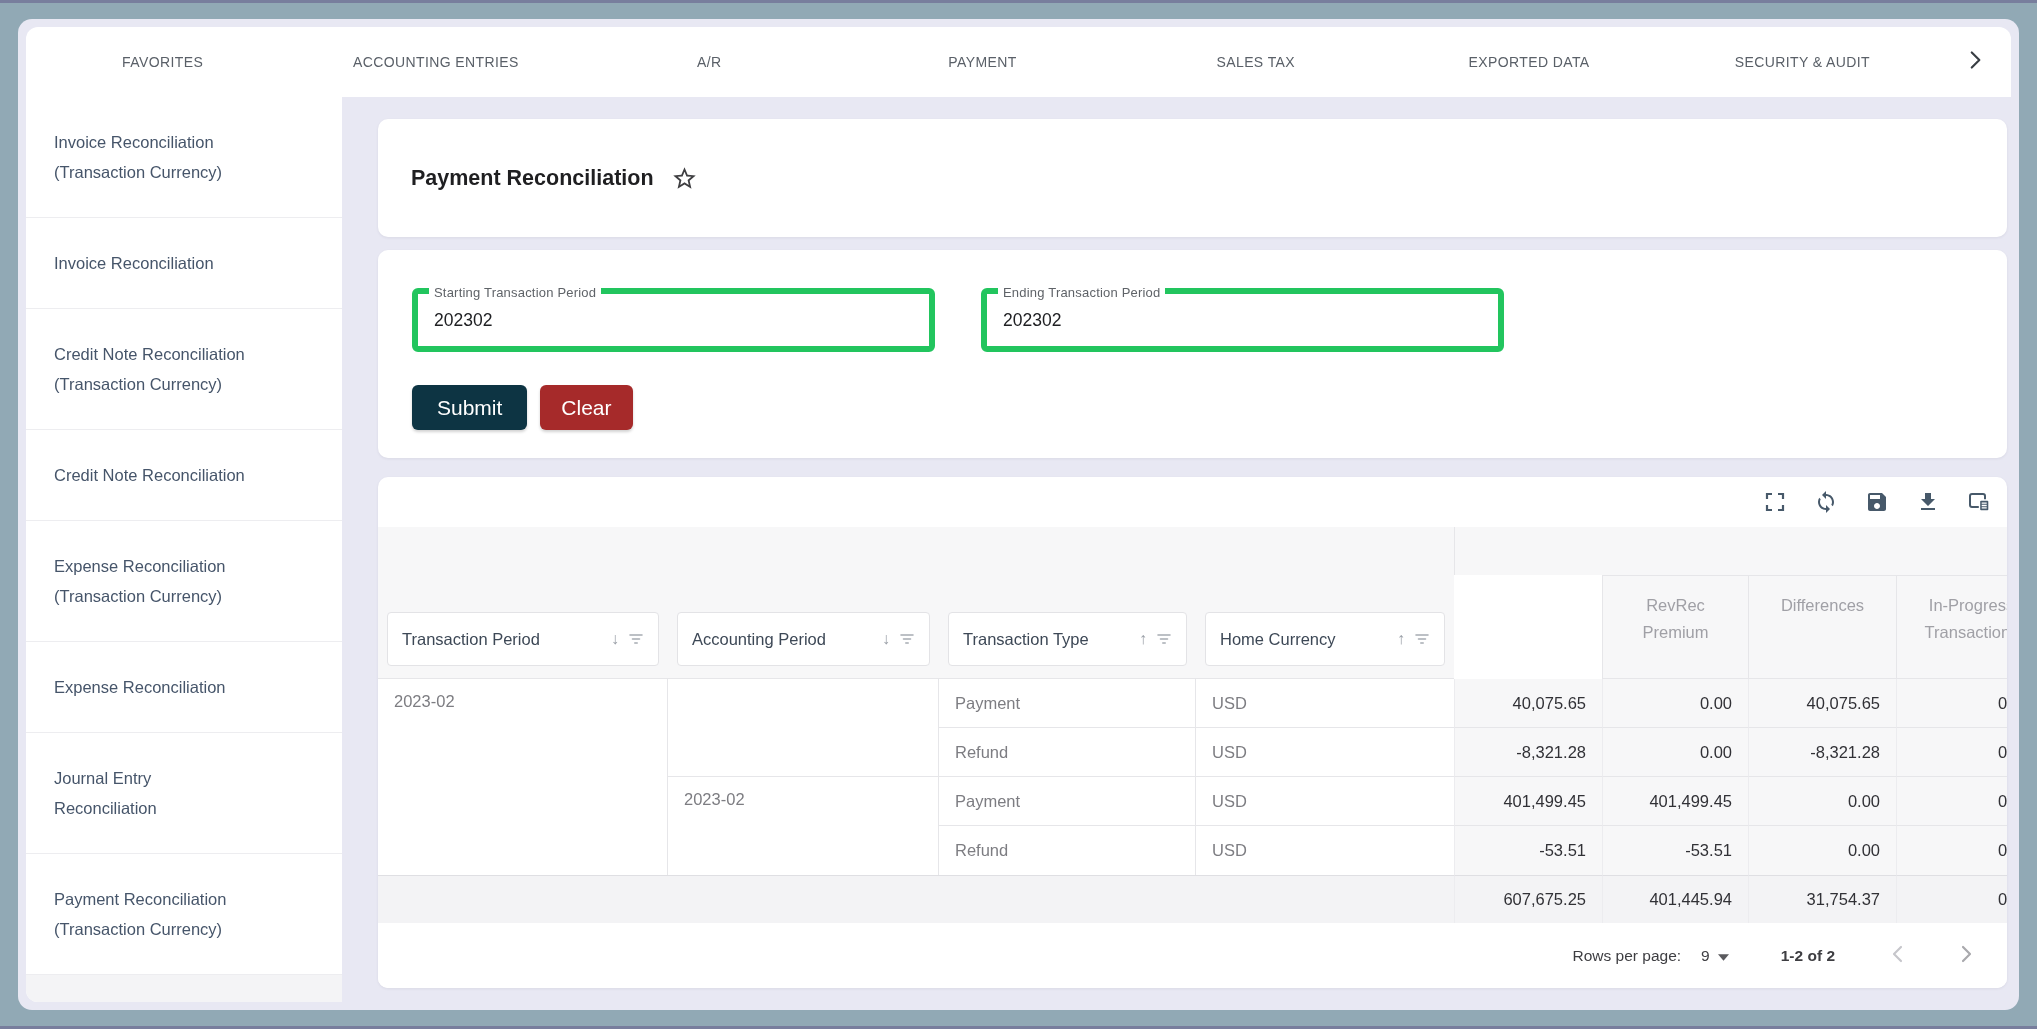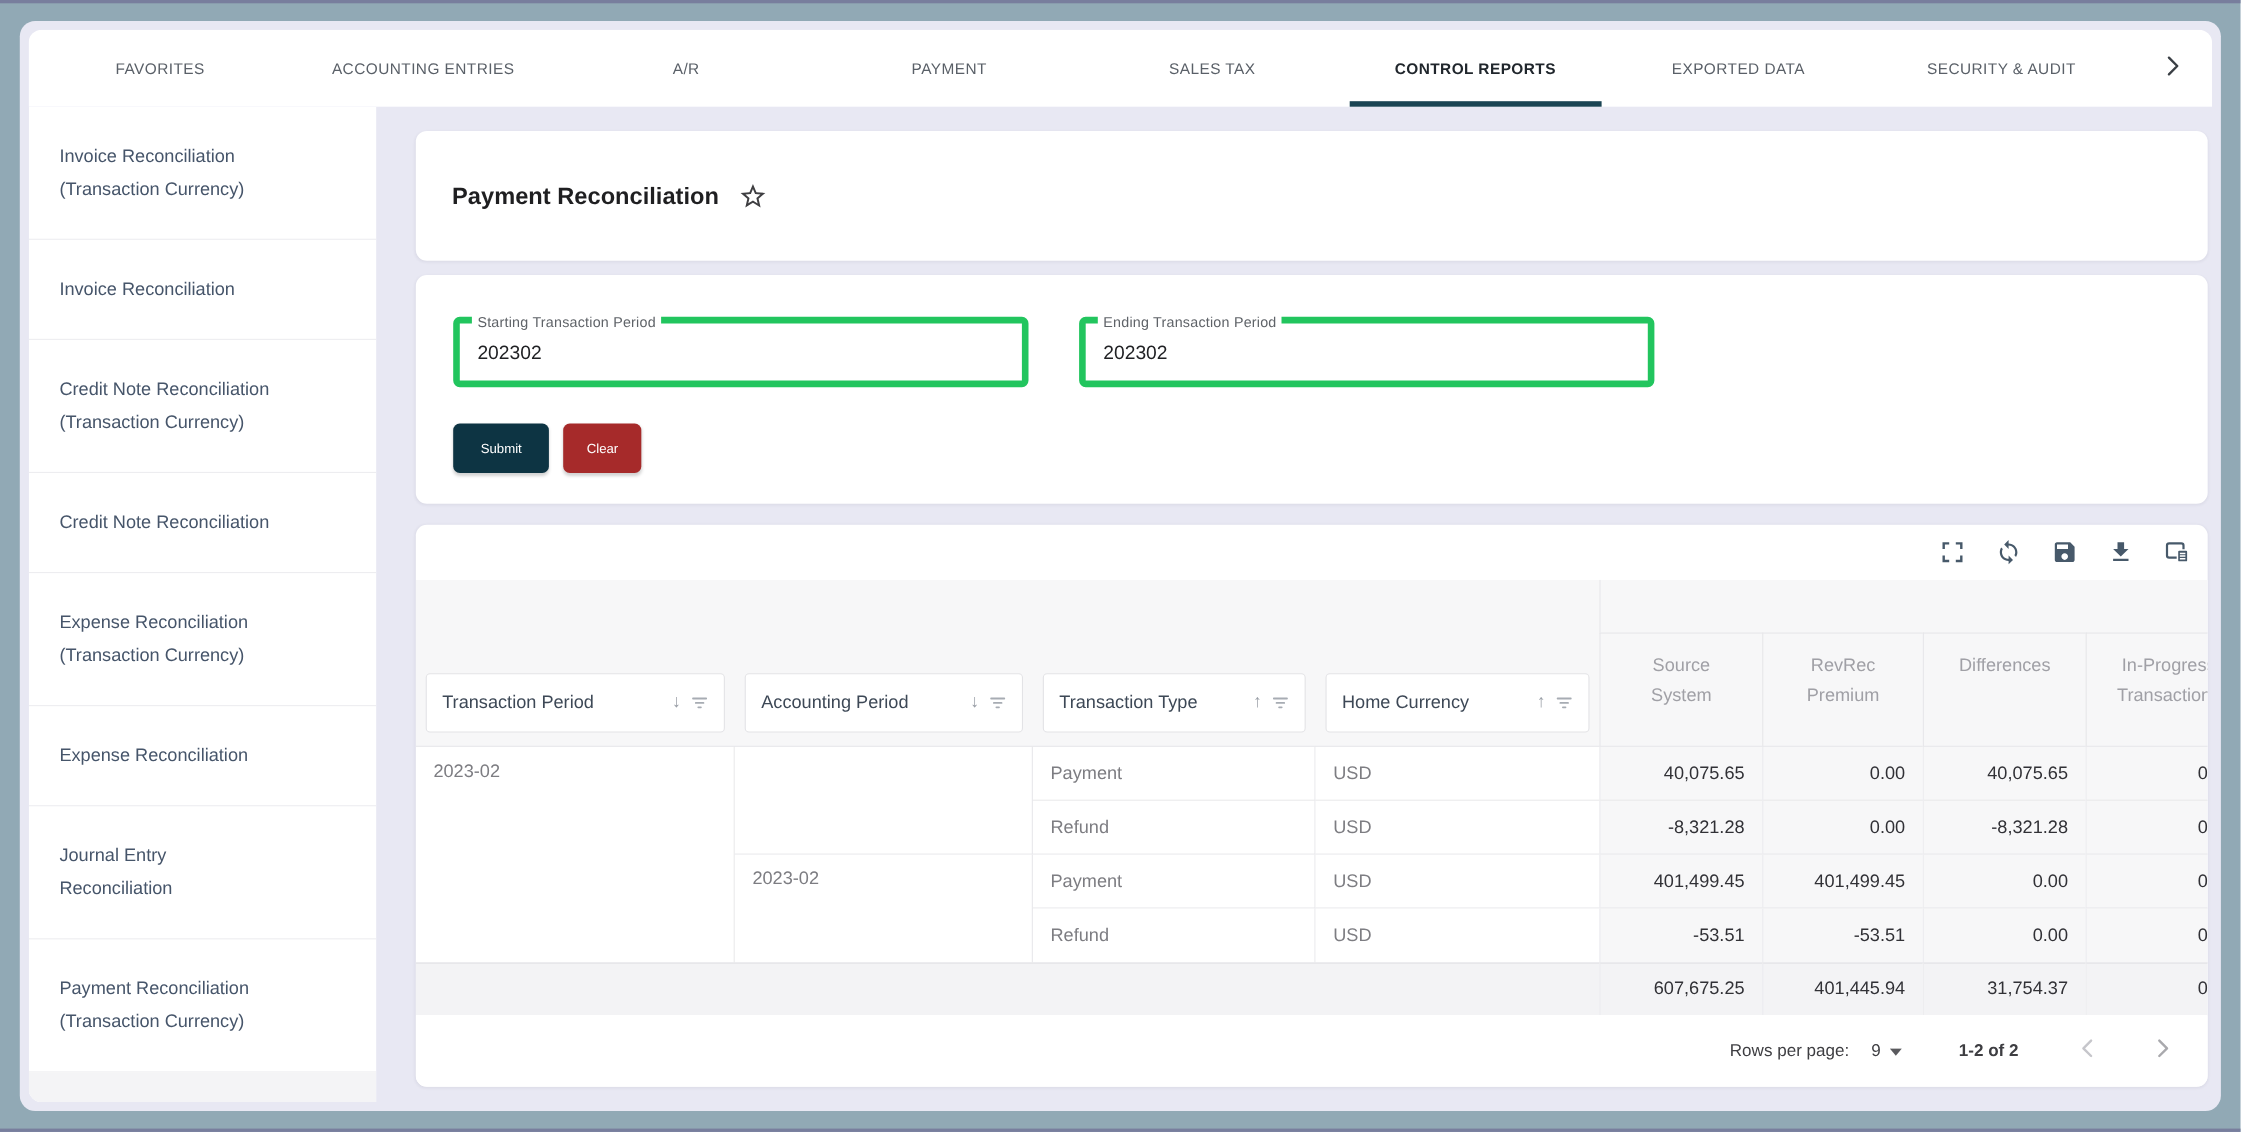--- a/index.html
+++ b/index.html
@@ -30,21 +30,21 @@
   .title-card { height:118px; display:flex; align-items:center; padding:0 33px; gap:17px; }
   .page-title { font-size:21.5px; font-weight:700; color:#1f1f21; }
   .star { width:27px; height:27px; cursor:pointer; display:flex; }
 
   .form-card { height:208px; margin-top:13px; padding:38px 34px 0; }
   .fields-row { display:flex; gap:46px; }
   .mui-field { position:relative; width:523px; height:64px; border:6px solid #22c55e; border-radius:6px; background:#fff; }
   .mui-field label { position:absolute; top:-9px; left:11px; background:#fff; padding:0 5px; font-size:13px; color:#5f6368; letter-spacing:.2px; }
   .mui-field input { width:100%; height:100%; border:none; outline:none; background:transparent; border-radius:inherit; font-family:inherit; font-size:17.5px; color:#202124; padding:0 16px; }
   .buttons-row { margin-top:33px; display:flex; gap:13px; }
-  .btn { border:none; border-radius:6px; height:45px; color:#fff; font-family:inherit; font-size:12px; font-weight:500; cursor:pointer; box-shadow:0 2px 3px rgba(0,0,0,.18); }
+  .btn { border:none; border-radius:6px; height:45px; color:#fff; font-family:inherit; font-size:21px; font-weight:500; cursor:pointer; box-shadow:0 2px 3px rgba(0,0,0,.18); }
   .btn-submit { background:#0d3443; padding:0 25px; }
   .btn-clear { background:#a62a2a; padding:0 21px; }
 
   .table-card { height:511px; margin-top:19px; display:flex; flex-direction:column; overflow:hidden; }
   .toolbar { height:50px; display:flex; align-items:center; justify-content:flex-end; gap:27px; padding-right:16px; flex-shrink:0; }
   .icon-btn { width:24px; height:24px; cursor:pointer; display:flex; }
 
   .grid-viewport { overflow:hidden; flex:1; }
   .grid { display:grid; grid-template-columns:290px 271px 257px 258px 148px 146px 148px 150px; grid-template-rows:48px 104px 49px 49px 49px 49px 48px; width:1668px; font-size:16.5px; }
   .gc { min-width:0; min-height:0; }
@@ -77,21 +77,20 @@
   <div class="page">
     <div class="app">
 
       <div class="topnav">
         <div class="nav-tabs" id="nav-tabs">
             <div class="nav-tab">FAVORITES</div>
             <div class="nav-tab">ACCOUNTING ENTRIES</div>
             <div class="nav-tab">A/R</div>
             <div class="nav-tab">PAYMENT</div>
             <div class="nav-tab">SALES TAX</div>
-            <div class="nav-tab active">CONTROL REPORTS</div>
             <div class="nav-tab">EXPORTED DATA</div>
             <div class="nav-tab">SECURITY &amp; AUDIT</div>
           </div>
         <div class="nav-more">
           <span>
             <svg width="26" height="26" viewBox="0 0 24 24" fill="none">
                 <path d="M9 5l7 7-7 7" stroke="#3a3f45" stroke-width="2" stroke-linecap="round" stroke-linejoin="round"></path>
               </svg>
           </span>
         </div>
@@ -217,22 +216,20 @@
                           <span style="display: flex;">
                             <svg width="16" height="14" viewBox="0 0 16 14" fill="none">
                               <path d="M2 3h12M4.5 7h7M6.8 11h2.4" stroke="#a7acb3" stroke-width="1.6" stroke-linecap="round"></path>
                             </svg>
                           </span>
                         </div>
                       </div>
                     </div>
                   </div>
                   <div class="gc h-spacer" style="grid-area: 1 / 5 / span 1 / span 4;"></div>
-                  <div class="gc vh" style="grid-area: 2 / 5 / span 1 / span 1;">Source
-System</div>
                   <div class="gc vh" style="grid-area: 2 / 6 / span 1 / span 1;">RevRec
 Premium</div>
                   <div class="gc vh" style="grid-area: 2 / 7 / span 1 / span 1;">Differences</div>
                   <div class="gc vh" style="grid-area: 2 / 8 / span 1 / span 1;">In-Progress
 Transactions</div>
                   <div class="gc cell merged br" style="grid-area: 3 / 1 / span 4 / span 1;">2023-02</div>
                   <div class="gc cell merged br bb" style="grid-area: 3 / 2 / span 2 / span 1;"></div>
                   <div class="gc cell merged br" style="grid-area: 5 / 2 / span 2 / span 1;">2023-02</div>
                   <div class="gc cell br bb" style="grid-area: 3 / 3 / span 1 / span 1;">Payment</div>
                   <div class="gc cell bb" style="grid-area: 3 / 4 / span 1 / span 1;">USD</div>

